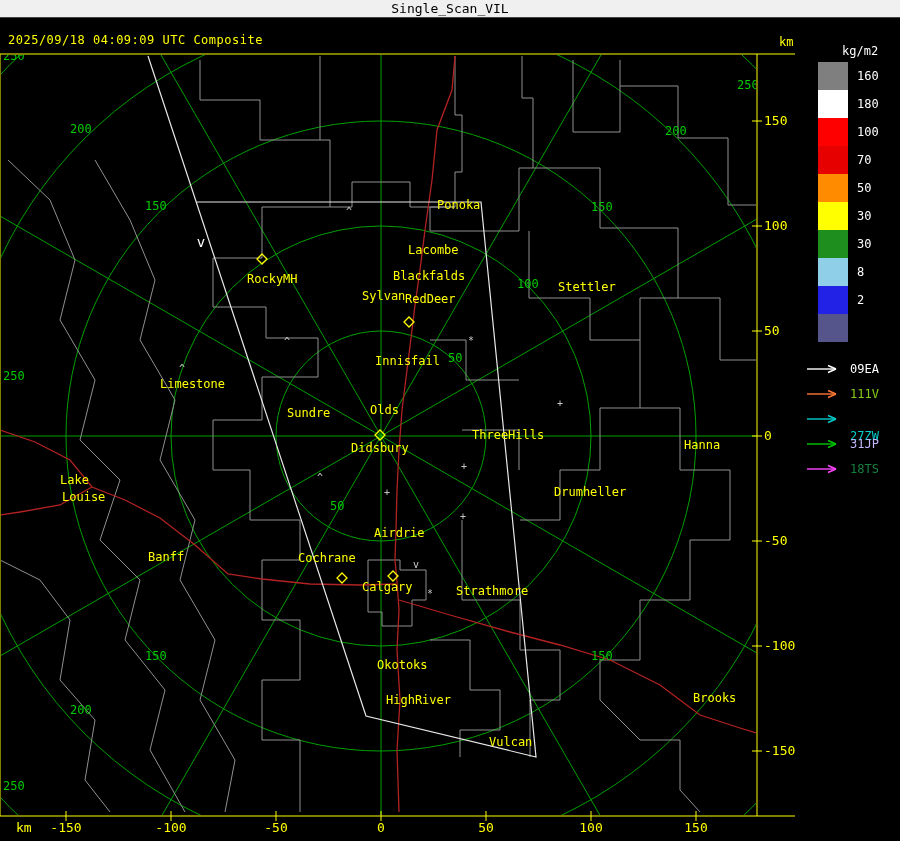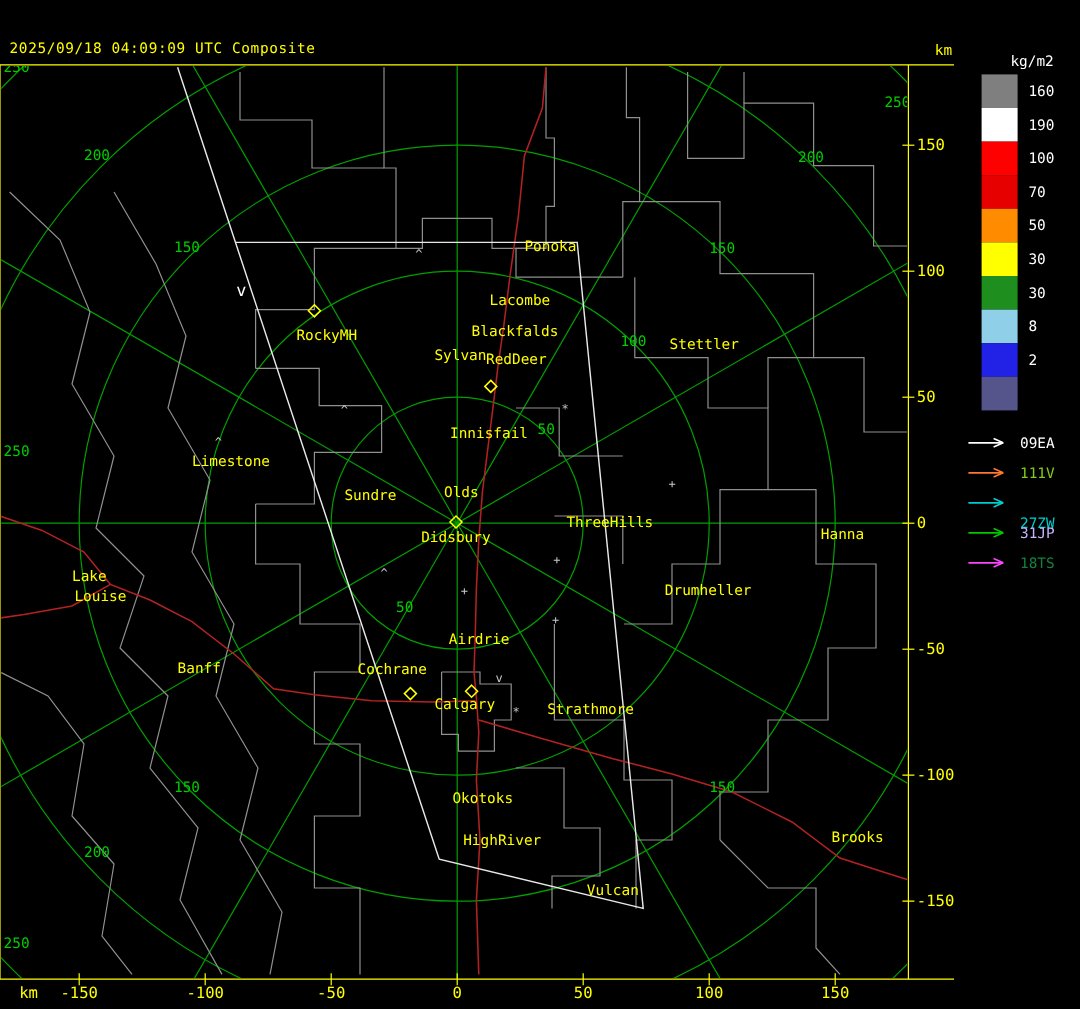--- a/index.html
+++ b/index.html
@@ -162,34 +162,37 @@
       <line x1="752" y1="436" x2="762" y2="436" stroke="#ffff00" stroke-width="1"></line>
       <text x="764" y="440" fill="#ffff00" font-size="13" font-family="DejaVu Sans Mono, monospace">0</text>
       <line x1="752" y1="541" x2="762" y2="541" stroke="#ffff00" stroke-width="1"></line>
       <text x="764" y="545" fill="#ffff00" font-size="13" font-family="DejaVu Sans Mono, monospace">-50</text>
       <line x1="752" y1="646" x2="762" y2="646" stroke="#ffff00" stroke-width="1"></line>
       <text x="764" y="650" fill="#ffff00" font-size="13" font-family="DejaVu Sans Mono, monospace">-100</text>
       <line x1="752" y1="751" x2="762" y2="751" stroke="#ffff00" stroke-width="1"></line>
       <text x="764" y="755" fill="#ffff00" font-size="13" font-family="DejaVu Sans Mono, monospace">-150</text>
     </svg>
 
+  <div class="titlebar">
+    <span>Single_Scan_VIL</span>
+  </div>
 
   <div class="timestamp">2025/09/18 04:09:09 UTC Composite</div>
   <div class="km-top">km</div>
 
   <div class="legend">
     <div class="legend-unit">kg/m2</div>
     <div id="scale">
         <div class="scale-row">
           <div class="swatch" style="background: rgb(127, 127, 127);"></div>
           <span class="scale-label">160</span>
         </div>
         <div class="scale-row">
           <div class="swatch" style="background: rgb(255, 255, 255);"></div>
-          <span class="scale-label">190</span>
+          <span class="scale-label">180</span>
         </div>
         <div class="scale-row">
           <div class="swatch" style="background: rgb(255, 0, 0);"></div>
           <span class="scale-label">100</span>
         </div>
         <div class="scale-row">
           <div class="swatch" style="background: rgb(230, 0, 0);"></div>
           <span class="scale-label">70</span>
         </div>
         <div class="scale-row">

